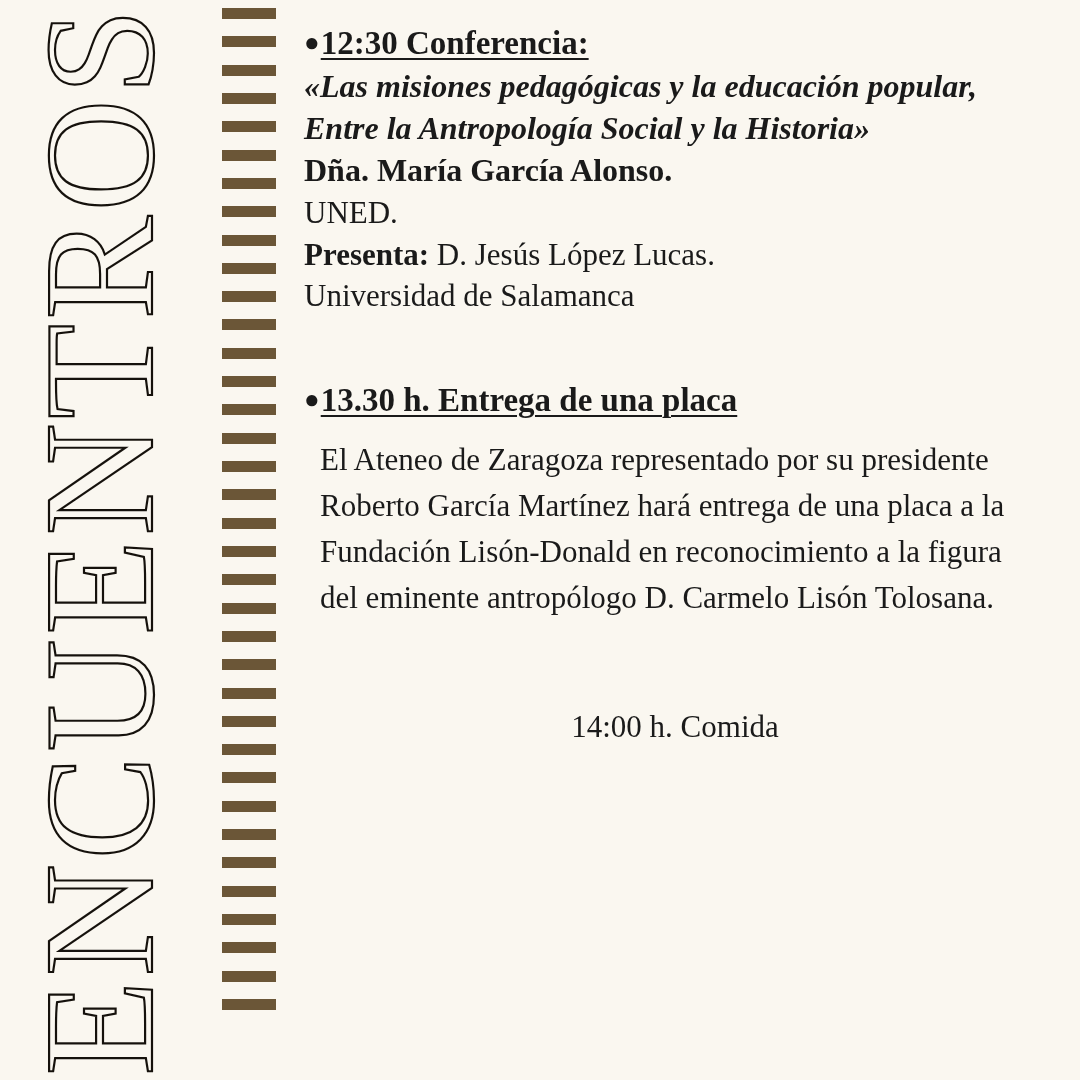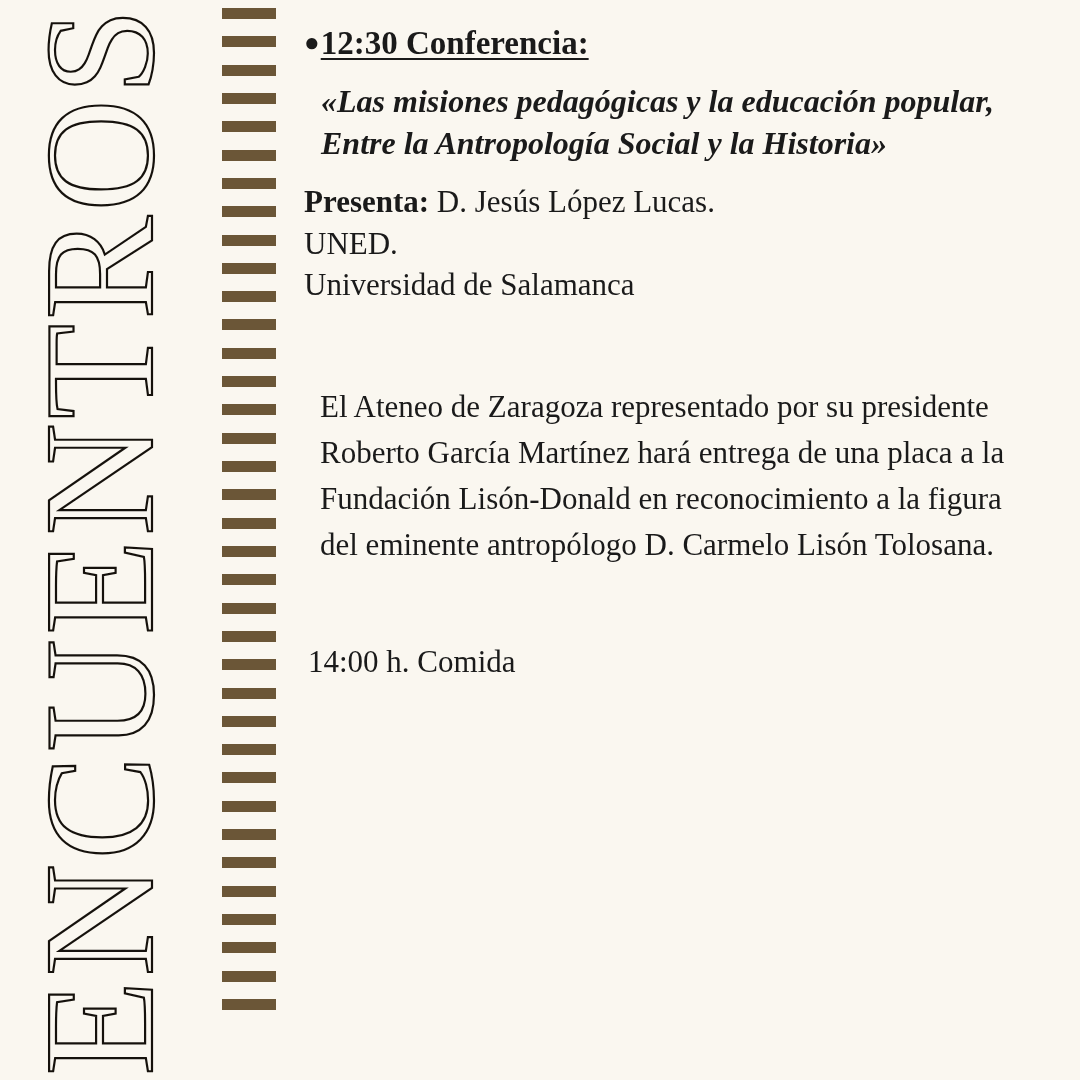--- a/index.html
+++ b/index.html
@@ -93,21 +93,21 @@
     font-size: 26px;
     vertical-align: 3px;
     letter-spacing: 1px;
   }
 
   .title-italic {
     font-size: 32px;
     font-weight: bold;
     font-style: italic;
     line-height: 1.30;
-    margin: 17px;
+    margin: 0;
   }
 
   .speaker {
     font-size: 32px;
     font-weight: bold;
     line-height: 1.34;
     margin: 0;
   }
 
   .plain {
@@ -130,21 +130,22 @@
 
   .paragraph {
     font-size: 31px;
     line-height: 1.48;
     margin: 16px;
   }
 
   .closing {
     font-size: 31px;
     line-height: 1.4;
-    margin: 4px;
+    margin: 16px;
+    text-align: center;
   }
 </style>
 </head>
 <body>
 
 <div class="poster">
 
   <div class="vertical-title-wrap">
     <div class="vertical-title">ENCUENTROS</div>
   </div>
@@ -186,28 +187,30 @@
     <div class="rung"></div>
     <div class="rung"></div>
     <div class="rung"></div>
   </div>
 
   <div class="content">
 
     <div class="block">
       <p class="heading"><span class="bullet">●</span><span class="underlined">12:30 Conferencia:</span></p>
       <p class="title-italic">«Las misiones pedagógicas y la educación popular, Entre la Antropología Social y la Historia»</p>
+      <p class="speaker">Dña. María García Alonso.</p>
+      <p class="plain">UNED.</p>
       <p class="plain"><span class="lead">Presenta:</span><span> D. Jesús López Lucas.</span></p>
-      <p class="plain">UNED.</p>
       <p class="plain">Universidad de Salamanca</p>
     </div>
 
     <div class="spacer-large"></div>
 
     <div class="block">
+      <p class="heading"><span class="bullet">●</span><span class="underlined">13.30 h. Entrega de una placa</span></p>
       <p class="paragraph">El Ateneo de Zaragoza representado por su presidente Roberto García Martínez hará entrega de una placa a la Fundación Lisón-Donald en reconocimiento a la figura del eminente antropólogo D. Carmelo Lisón Tolosana.</p>
     </div>
 
     <div class="spacer-med"></div>
 
     <p class="closing">14:00 h. Comida</p>
 
   </div>
 </div>
 

